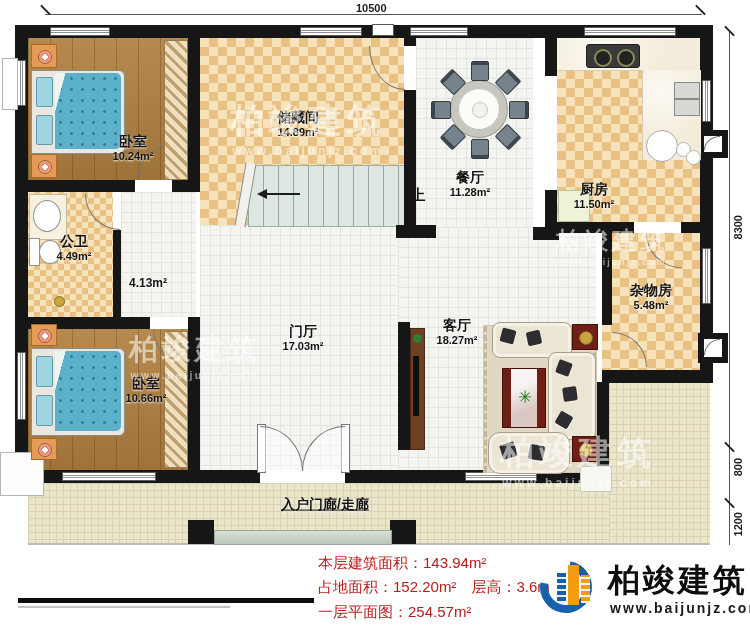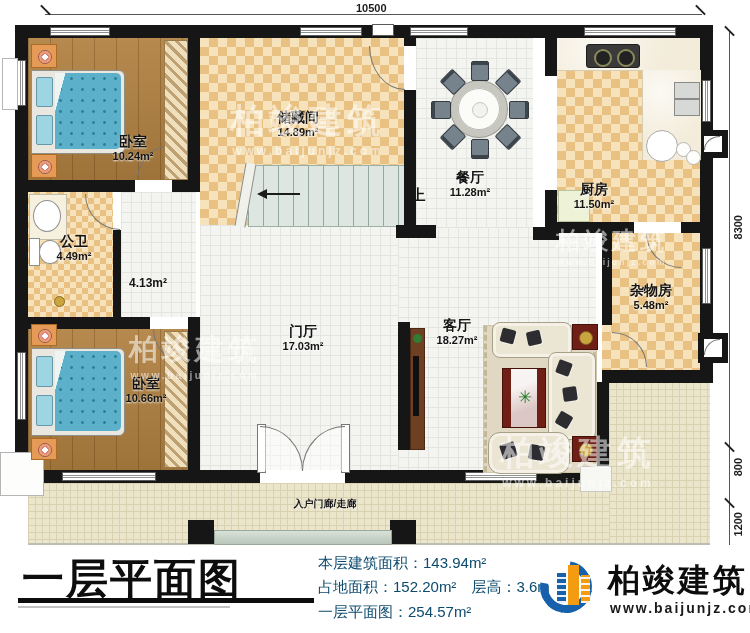--- a/index.html
+++ b/index.html
@@ -31,21 +31,21 @@
   .wm{position:absolute;color:rgba(255,255,255,.55);text-align:center;transform:translate(-50%,-50%);pointer-events:none;}
   .wm .t{font-size:34px;font-weight:900;letter-spacing:5px;white-space:nowrap;}
   .wm .u{font-size:12px;font-weight:700;letter-spacing:3px;white-space:nowrap;}
   .sofa{position:absolute;background:#ebe5d4;border:1px solid #a89f87;border-radius:8px;box-shadow:inset 0 0 0 3px #f5f1e6;}
   .cush{position:absolute;background:#2d2d31;border-radius:2px;box-shadow:1px 1px 0 rgba(255,255,255,.55);}
   .redtab{position:absolute;background:#6f1f15;border:1px solid #451009;box-sizing:border-box;}
   .gold{position:absolute;width:12px;height:12px;border-radius:50%;background:#c9a43f;border:1px solid #7c621f;}
   .chair{position:absolute;width:16px;height:18px;background:#76828c;border:1px solid #333a40;border-radius:2px;box-shadow:inset 0 3px 0 #3c444c;}
   .nstand{position:absolute;background:#e59b55;border:1px solid #aa6a28;box-sizing:border-box;}
   .nstand:after{content:"";position:absolute;left:50%;top:50%;width:12px;height:12px;margin:-6px 0 0 -6px;border-radius:50%;background:radial-gradient(#fff 30%,#d77 32%,#f2b27a 70%);border:1px solid #955;}
-  .tb-stat{font-size:15px;color:#0c4a6e;line-height:1.62;white-space:nowrap;}
+  .tb-stat{font-size:15px;color:#b91c1c;line-height:1.62;white-space:nowrap;}
 </style>
 </head>
 <body>
 
 <div id="stage">
 
   <div class="dline" style="left:45px;top:14px;width:657px;height:1px;"></div>
   <div class="tick" style="left:39px;top:9px;"></div>
   <div class="tick" style="left:694px;top:9px;"></div>
   <div class="dimtxt" style="left:352px;top:2px;background:#fff;padding:0 4px;">10500</div>
@@ -253,42 +253,41 @@
   </div>
   <div class="rlabel" style="left:457px;top:332px;">
     <div class="rname">客厅</div>
     <div class="rarea">18.27m²</div>
   </div>
   <div class="rlabel" style="left:146px;top:390px;">
     <div class="rname">卧室</div>
     <div class="rarea">10.66m²</div>
   </div>
   <div class="rlabel" style="left:325px;top:504px;">
-    <div class="rname" style="font-size:10px;">入户门廊/走廊</div>
+    <div class="rname" style="font-size:14px;text-decoration:underline;">入户门廊/走廊</div>
   </div>
 
   <div class="wm" style="left:308px;top:128px;">
     <div class="t">柏竣建筑</div>
     <div class="u">www.baijunjz.com</div>
   </div>
   <div class="wm" style="left:612px;top:246px;transform:translate(-50%,-50%) scale(.72);">
     <div class="t">柏竣建筑</div>
     <div class="u">www.baijunjz.com</div>
   </div>
   <div class="wm" style="left:195px;top:356px;transform:translate(-50%,-50%) scale(.85);">
     <div class="t">柏竣建筑</div>
     <div class="u">www.baijunjz.com</div>
   </div>
   <div class="wm" style="left:578px;top:460px;">
     <div class="t">柏竣建筑</div>
     <div class="u">www.baijunjz.com</div>
   </div>
 
   <div class="abs" style="left:0;top:545px;width:750px;height:88px;background:#fff;">
-    <div class="abs" style="left:22px;top:6px;font-size:42px;font-weight:900;color:#0d0d0d;letter-spacing:2px;">一层平面图</div>
     <div class="abs" style="left:18px;top:53px;width:296px;height:5px;background:#0d0d0d;"></div>
     <div class="abs" style="left:18px;top:61px;width:212px;height:2px;background:#c2c2c2;"></div>
     <div class="abs" style="left:318px;top:6px;">
       <div class="tb-stat"><span>本层建筑面积：</span><span>143.94m²</span></div>
       <div class="tb-stat"><span>占地面积：</span><span>152.20m²</span><span> </span><span>层高：</span><span>3.6m</span></div>
       <div class="tb-stat"><span>一层平面图：</span><span>254.57m²</span></div>
     </div>
     <div class="abs" style="left:540px;top:12px;width:62px;height:64px;">
       <div class="abs" style="left:0px;top:4px;width:52px;height:52px;border-radius:50%;border:8px solid #1761ac;border-top-color:transparent;transform:rotate(-35deg);box-sizing:border-box;"></div>
       <div class="abs" style="left:17px;top:16px;width:9px;height:30px;background:#1761ac;background-image:repeating-linear-gradient(0deg,rgba(255,255,255,.9) 0 2px,transparent 2px 6px);"></div>

